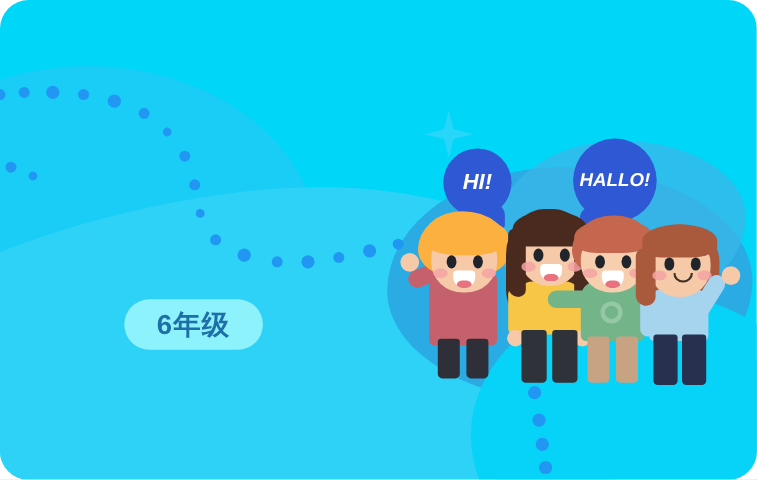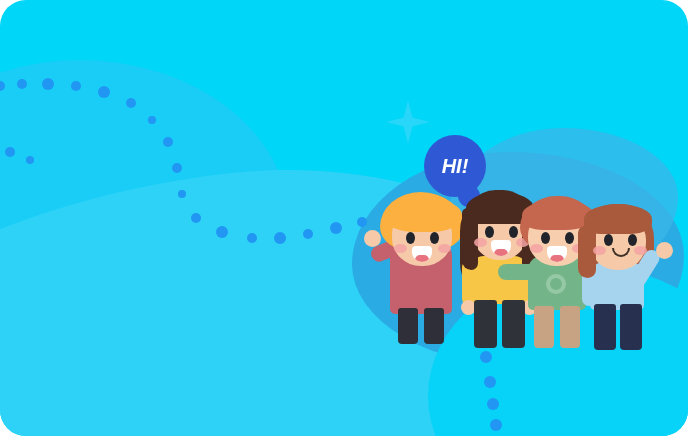--- a/index.html
+++ b/index.html
@@ -127,21 +127,21 @@
     font-weight: bold;
     font-style: italic;
   }
   .bubble::after {
     content: "";
     position: absolute;
     width: 22px; height: 22px;
     background: #2f58d4;
     border-radius: 50% 10% 50% 50%;
   }
-  #bubble-hi { left: 424px; top: 135px; width: 62px; height: 62px; font-size: 20px; }
+  #bubble-hi { left: 403px; top: 135px; width: 62px; height: 62px; font-size: 20px; }
   #bubble-hi::after { left: 34px; bottom: -10px; border-radius: 50% 50% 10% 50%; }
   #bubble-hallo { left: 521px; top: 126px; width: 76px; height: 76px; font-size: 17px; }
   #bubble-hallo::after { left: 6px; bottom: -8px; border-radius: 50% 50% 50% 10%; }
 
   
   .kid { position: absolute; }
   .head { position: absolute; border-radius: 46% 46% 48% 48%; }
   .hair { position: absolute; }
   .eye { position: absolute; width: 9px; height: 12px; border-radius: 50%; background: #21252b; }
   .blush { position: absolute; width: 13px; height: 9px; border-radius: 50%; background: #f5a3a3; opacity:.85; }
@@ -189,23 +189,25 @@
         <div class="dot" style="left: 480px; top: 351px; width: 12px; height: 12px; background: rgb(33, 150, 243);"></div>
         <div class="dot" style="left: 484px; top: 376px; width: 12px; height: 12px; background: rgb(33, 150, 243);"></div>
         <div class="dot" style="left: 487px; top: 398px; width: 12px; height: 12px; background: rgb(33, 150, 243);"></div>
         <div class="dot" style="left: 490px; top: 419px; width: 12px; height: 12px; background: rgb(33, 150, 243);"></div>
         <div class="dot" style="left: 5px; top: 147px; width: 10px; height: 10px; background: rgb(33, 150, 243);"></div>
         <div class="dot" style="left: 26px; top: 156px; width: 8px; height: 8px; background: rgb(33, 150, 243);"></div>
       </div>
   </div>
 
   <div class="text-col">
+    <div class="grade-badge">6年级</div>
   </div>
 
   <div class="bubble" id="bubble-hi">HI!</div>
+  <div class="bubble" id="bubble-hallo">HALLO!</div>
 
   <div class="kid" style="left:368px; top:196px; width:110px; height:148px;">
     <div class="arm" style="left:2px; top:44px; width:46px; height:16px; background:#c4616d; transform:rotate(-22deg);"></div>
     <div class="hand" style="left:-4px; top:34px; width:17px; height:17px; background:#f6c9a8;"></div>
     <div class="body" style="left:22px; top:46px; width:62px; height:72px; background:#c4616d;"></div>
     <div class="legs">
       <div class="leg" style="left:30px; top:112px; width:20px; height:36px; background:#2e2f38;"></div>
       <div class="leg" style="left:56px; top:112px; width:20px; height:36px; background:#2e2f38;"></div>
     </div>
     <div class="hair" style="left:12px; top:-4px; width:84px; height:60px; background:#fcb040; border-radius:48% 52% 40% 40% / 58% 58% 42% 42%;"></div>

